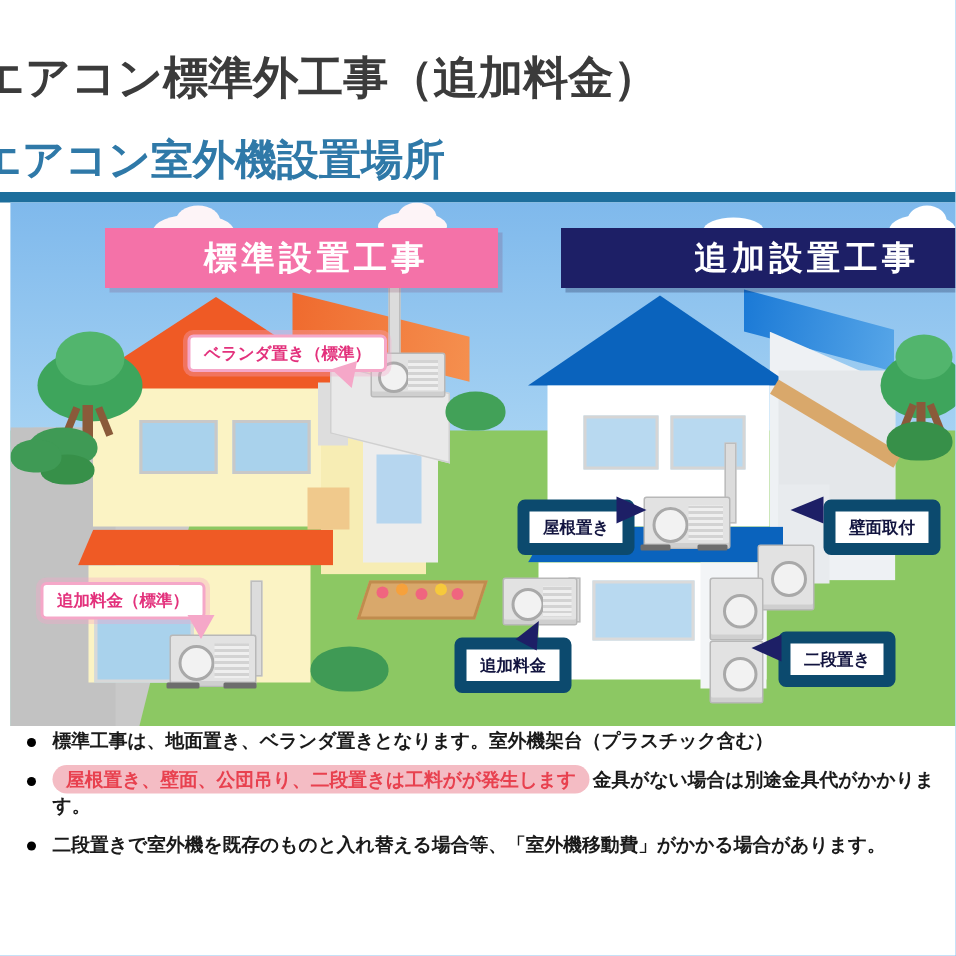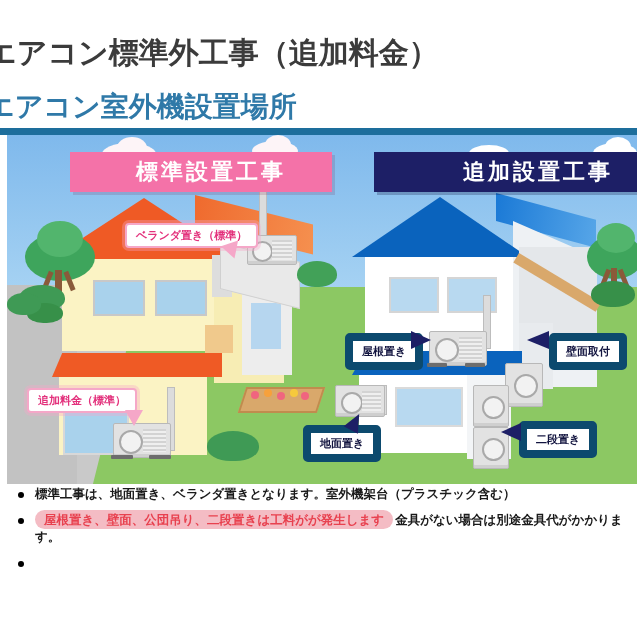--- a/index.html
+++ b/index.html
@@ -340,21 +340,21 @@
 
     <div class="label label-pink" style="left:20px;top:253px;">追加料金（標準）</div>
     <div class="tip" style="left:118px;top:275px;border-left:9px solid transparent;border-right:9px solid transparent;border-top:16px solid #f5a7c8;"></div>
 
     <div class="label label-navy" style="left:338px;top:198px;">屋根置き</div>
     <div class="tip" style="left:404px;top:196px;border-top:9px solid transparent;border-bottom:9px solid transparent;border-left:20px solid #1d1f66;"></div>
 
     <div class="label label-navy" style="left:542px;top:198px;">壁面取付</div>
     <div class="tip" style="left:520px;top:196px;border-top:9px solid transparent;border-bottom:9px solid transparent;border-right:22px solid #1d1f66;"></div>
 
-    <div class="label label-navy" style="left:296px;top:290px;">地面置き</div>
+    <div class="label label-navy" style="left:296px;top:290px;">追加料金</div>
     <div class="tip" style="left:340px;top:278px;border-left:8px solid transparent;border-right:8px solid transparent;border-bottom:18px solid #1d1f66;transform:rotate(28deg);"></div>
 
     <div class="label label-navy" style="left:512px;top:286px;">二段置き</div>
     <div class="tip" style="left:494px;top:288px;border-top:9px solid transparent;border-bottom:9px solid transparent;border-right:20px solid #1d1f66;"></div>
 
   </div>
 
   <div class="notes">
 
     <div class="note-row">
@@ -364,17 +364,18 @@
 
     <div class="note-row">
       <div class="note-bullet"></div>
       <div class="note-text">
         <span class="hl">屋根置き、壁面、公団吊り、二段置きは工料がが発生します</span><span>金具がない場合は別途金具代がかかります。</span>
       </div>
     </div>
 
     <div class="note-row">
       <div class="note-bullet"></div>
+      <div class="note-text">二段置きで室外機を既存のものと入れ替える場合等、「室外機移動費」がかかる場合があります。</div>
     </div>
 
   </div>
 
 </div>
 
 </body></html>

